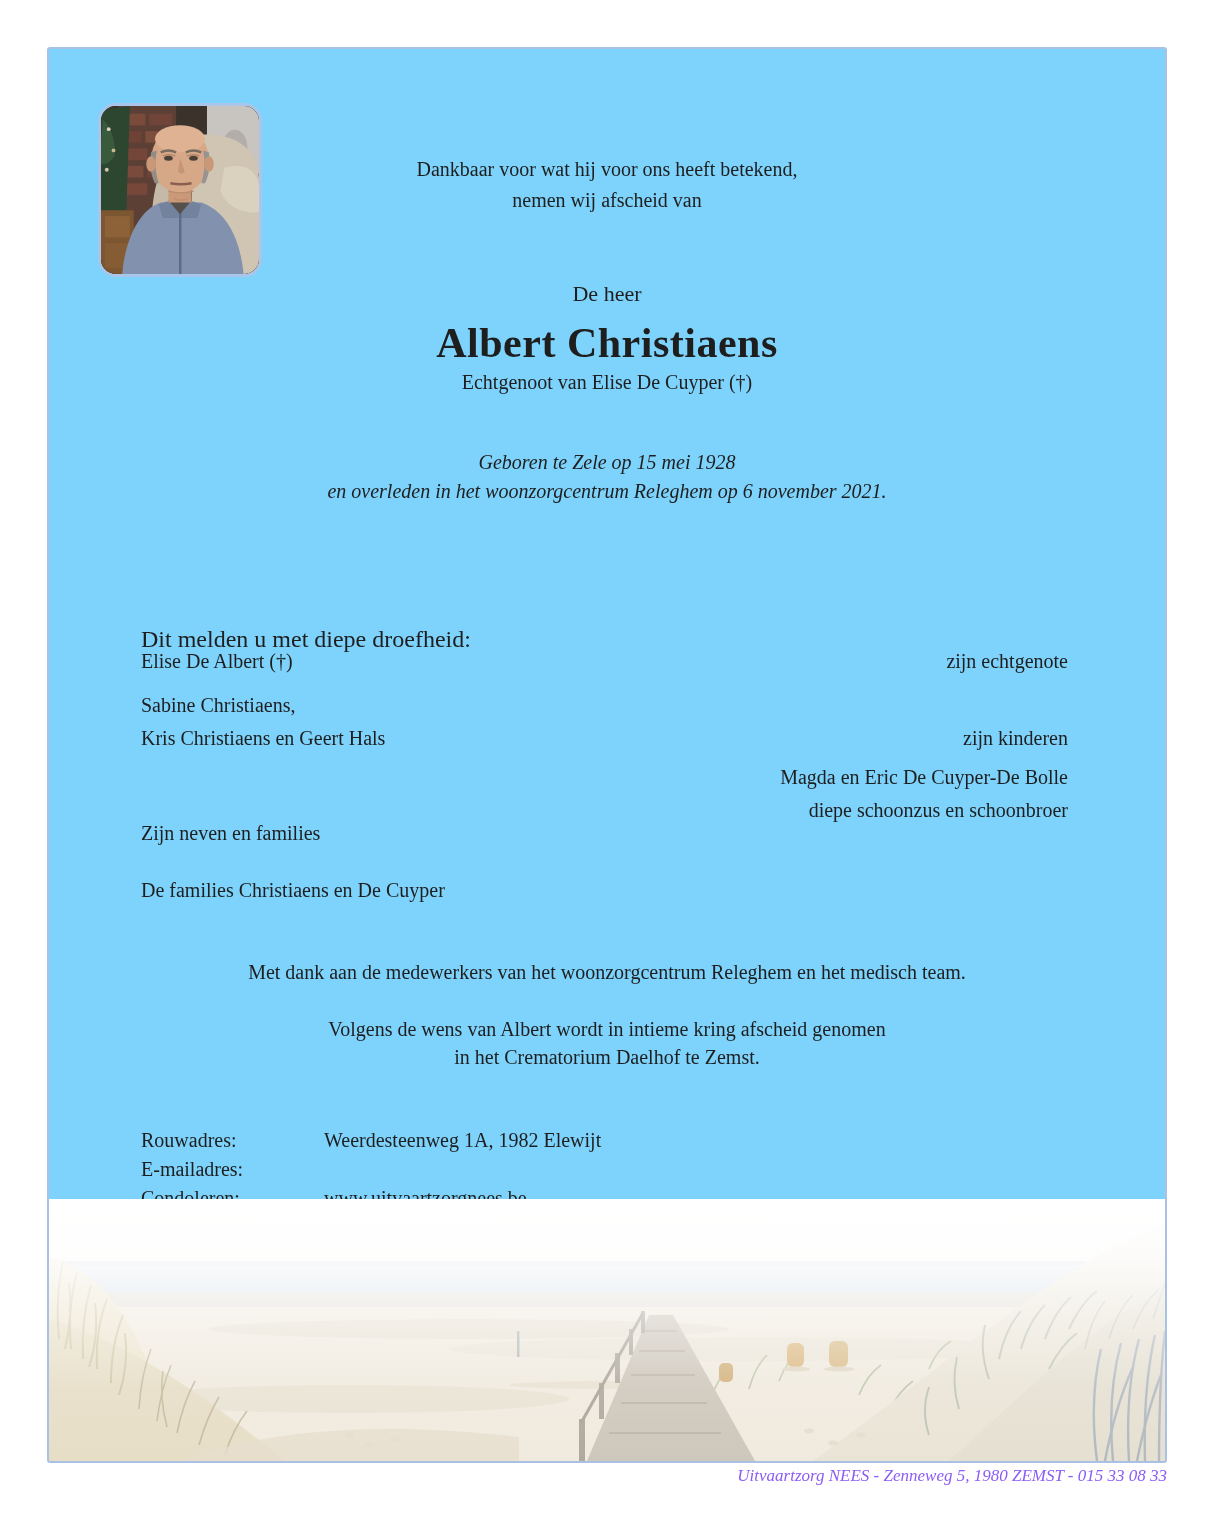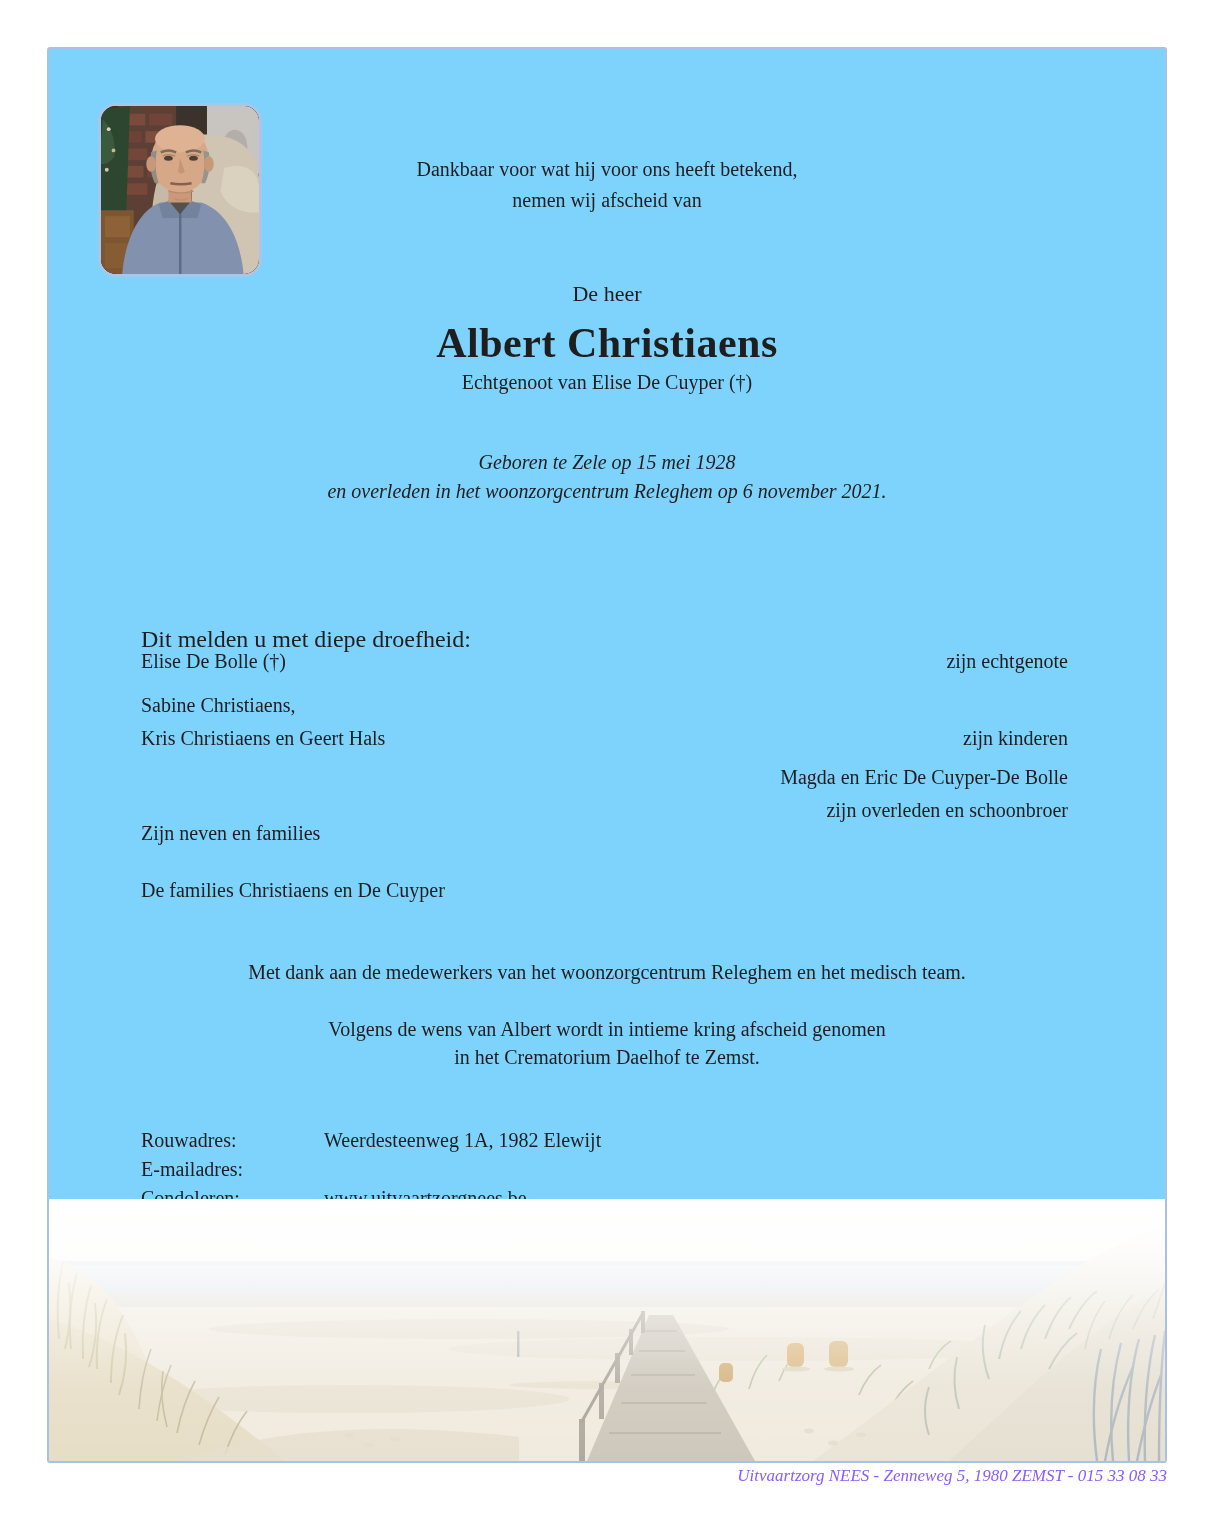--- a/index.html
+++ b/index.html
@@ -132,38 +132,38 @@
 
   <div class="tblock dates">
     <div>Geboren te Zele op 15 mei 1928</div>
     <div>en overleden in het woonzorgcentrum Releghem op 6 november 2021.</div>
   </div>
 
   <div class="melden">Dit melden u met diepe droefheid:</div>
 
   <div class="rel-row row-0">
     <div class="rel-names">
-      <div>Elise De Bolle (†)</div>
+      <div>Elise De Albert (†)</div>
     </div>
     <div class="rel-relation">zijn echtgenote</div>
   </div>
 
   <div class="rel-row row-1">
     <div class="rel-names">
       <div>Sabine Christiaens,</div>
       <div>Kris Christiaens en Geert Hals</div>
     </div>
     <div class="rel-relation">zijn kinderen</div>
   </div>
 
   <div class="rel-row row-2">
     <div class="rel-names">
       <div>Magda en Eric De Cuyper-De Bolle</div>
     </div>
-    <div class="rel-relation">zijn overleden en schoonbroer</div>
+    <div class="rel-relation">diepe schoonzus en schoonbroer</div>
   </div>
 
   <div class="rel-row row-3">
     <div class="rel-names">
       <div>Zijn neven en families</div>
     </div>
     <div class="rel-relation"></div>
   </div>
 
   <div class="rel-row row-4">

